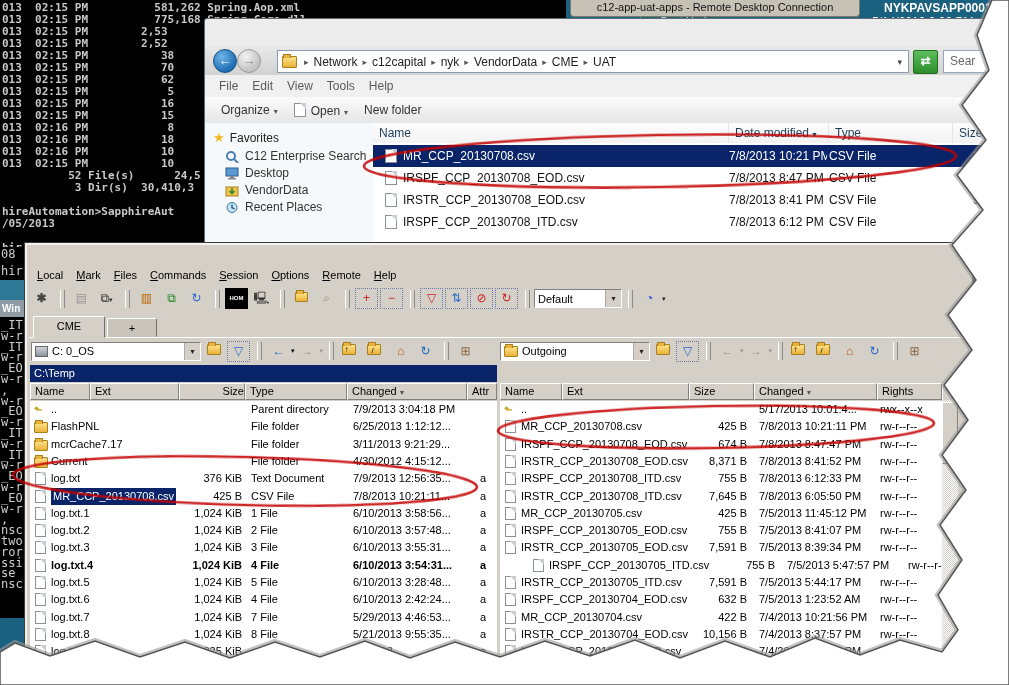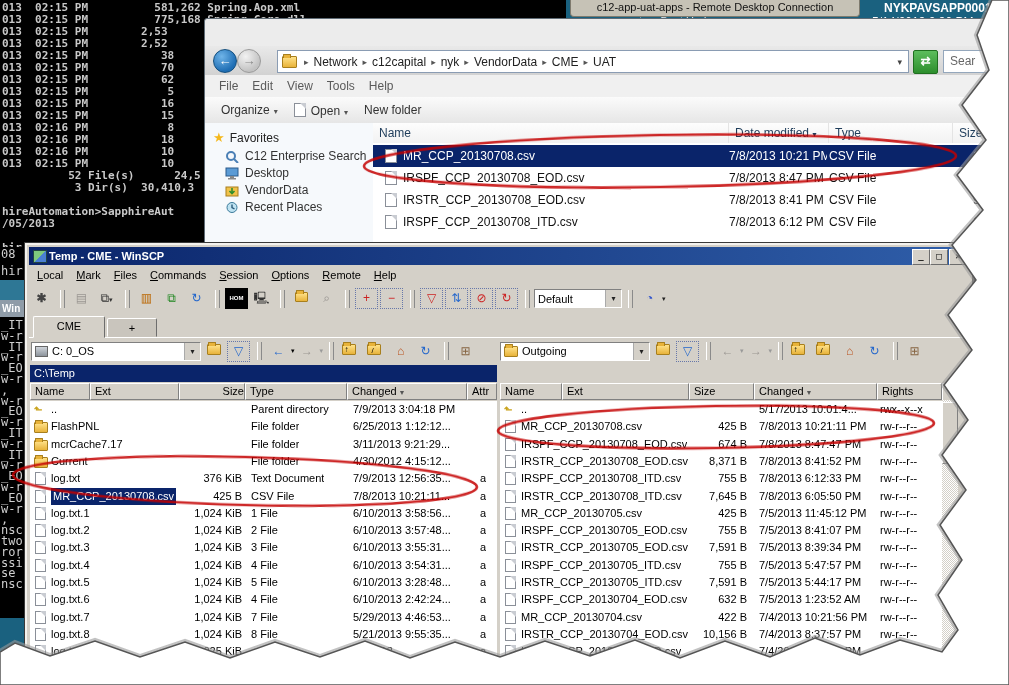--- a/index.html
+++ b/index.html
@@ -294,27 +294,20 @@
             <span class="exp-cell" style="left: 356px; width: 98px;">7/8/2013 6:12 PM</span>
             <span class="exp-cell" style="left: 456px; width: 120px;">CSV File</span>
             <span class="exp-cell" style="left: 560px; width: 66px; text-align: right;">1 KB</span>
           </div>
         </div>
     </div>
   </div>
 </div>
 
 <div class="abs" id="winscp">
-  <div class="abs" id="scp-title">
-    <span class="abs" style="left:4px;top:3px;width:12px;height:11px;background:linear-gradient(135deg,#7ec87e 50%,#4a7fd4 50%);border:1px solid #244"></span>
-    <span class="t">Temp - CME - WinSCP</span>
-    <span class="abs capbtn" style="right:40px;top:2px">_</span>
-    <span class="abs capbtn" style="right:22px;top:2px">□</span>
-    <span class="abs capbtn" style="right:3px;top:2px">✕</span>
-  </div>
   <div class="abs" id="scp-menu">
       <span class="menu-item"><span class="u">L</span>ocal</span>
       <span class="menu-item"><span class="u">M</span>ark</span>
       <span class="menu-item"><span class="u">F</span>iles</span>
       <span class="menu-item"><span class="u">C</span>ommands</span>
       <span class="menu-item"><span class="u">S</span>ession</span>
       <span class="menu-item"><span class="u">O</span>ptions</span>
       <span class="menu-item"><span class="u">R</span>emote</span>
       <span class="menu-item"><span class="u">H</span>elp</span>
     </div>
@@ -485,21 +478,21 @@
         <span class="scell" style="left: 450px;">a</span>
       </div>
       <div class="srow" style="top: 138.4px;">
         <span class="doc" style="position: absolute; left: 5px; top: 2px; width: 9px; height: 11px;"></span>
         <span class="scell" style="left: 21px;">log.txt.3</span>
         <span class="scell" style="left: 130px; width: 82px; text-align: right;">1,024 KiB</span>
         <span class="scell" style="left: 221px;">3 File</span>
         <span class="scell" style="left: 323px;">6/10/2013 3:55:31...</span>
         <span class="scell" style="left: 450px;">a</span>
       </div>
-      <div class="srow" style="top: 155.7px;">
+      <div class="srow" style="top: 155.7px; font-weight: bold;">
         <span class="doc" style="position: absolute; left: 5px; top: 2px; width: 9px; height: 11px;"></span>
         <span class="scell" style="left: 21px;">log.txt.4</span>
         <span class="scell" style="left: 130px; width: 82px; text-align: right;">1,024 KiB</span>
         <span class="scell" style="left: 221px;">4 File</span>
         <span class="scell" style="left: 323px;">6/10/2013 3:54:31...</span>
         <span class="scell" style="left: 450px;">a</span>
       </div>
       <div class="srow" style="top: 173px;">
         <span class="doc" style="position: absolute; left: 5px; top: 2px; width: 9px; height: 11px;"></span>
         <span class="scell" style="left: 21px;">log.txt.5</span>
@@ -598,21 +591,21 @@
         <span class="scell" style="left: 259px;">7/5/2013 8:41:07 PM</span>
         <span class="scell" style="left: 380px;">rw-r--r--</span>
       </div>
       <div class="srow" style="top: 138.4px;">
         <span class="doc" style="position: absolute; left: 5px; top: 2px; width: 9px; height: 11px;"></span>
         <span class="scell" style="left: 21px;">IRSTR_CCP_20130705_EOD.csv</span>
         <span class="scell" style="left: 175px; width: 72px; text-align: right;">7,591 B</span>
         <span class="scell" style="left: 259px;">7/5/2013 8:39:34 PM</span>
         <span class="scell" style="left: 380px;">rw-r--r--</span>
       </div>
-      <div class="srow" style="top: 155.7px;">
+      <div class="srow" style="top: 155.7px; margin-left: 28px;">
         <span class="doc" style="position: absolute; left: 5px; top: 2px; width: 9px; height: 11px;"></span>
         <span class="scell" style="left: 21px;">IRSPF_CCP_20130705_ITD.csv</span>
         <span class="scell" style="left: 175px; width: 72px; text-align: right;">755 B</span>
         <span class="scell" style="left: 259px;">7/5/2013 5:47:57 PM</span>
         <span class="scell" style="left: 380px;">rw-r--r--</span>
       </div>
       <div class="srow" style="top: 173px;">
         <span class="doc" style="position: absolute; left: 5px; top: 2px; width: 9px; height: 11px;"></span>
         <span class="scell" style="left: 21px;">IRSTR_CCP_20130705_ITD.csv</span>
         <span class="scell" style="left: 175px; width: 72px; text-align: right;">7,591 B</span>

